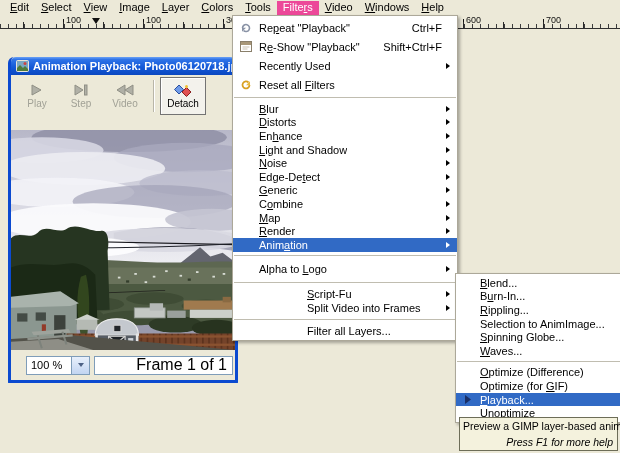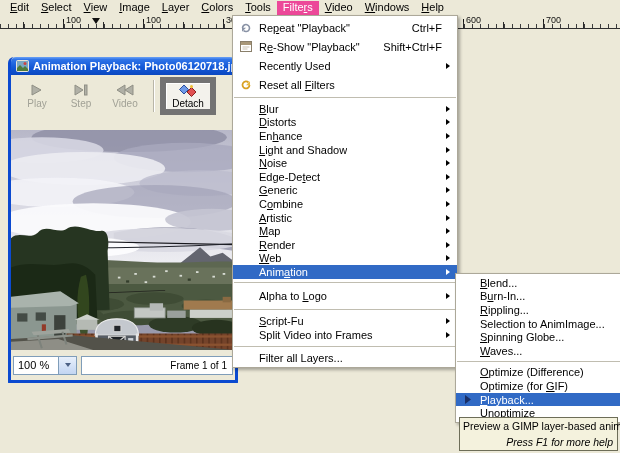--- a/index.html
+++ b/index.html
@@ -36,46 +36,46 @@
     display:flex;flex-direction:column;}
   .titlebar{height:18px;flex:0 0 18px;display:flex;align-items:center;gap:4px;
     padding:0 5px;margin:-0px -0px 0;border-radius:5px 5px 0 0;
     background:linear-gradient(180deg,#6ba1f5 0%,#2f74e8 14%,#1257d6 60%,#0a47c0 100%);
     color:#fff;font-size:11px;font-weight:bold;white-space:nowrap;overflow:hidden;}
   .toolbar{height:38px;flex:0 0 38px;display:flex;align-items:stretch;
     padding:2px 2px 15px 4px;background:#ece9d8;}
   .tool{width:44px;display:flex;flex-direction:column;align-items:center;
     justify-content:center;gap:1px;font-size:10px;color:#a1a196;cursor:default;}
   .tool .ticon{height:14px;display:flex;align-items:center;}
-  .tool.enabled{color:#000;border:6px solid #737373;background:#f3f2ec;
+  .tool.enabled{color:#000;border:1px solid #737373;background:#f3f2ec;
     box-shadow:inset 1px 1px 0 #fff;}
   .tsep{width:1px;background:#b9b6a8;margin:3px 6px;box-shadow:1px 0 0 #fff;}
   .canvas{flex:1;position:relative;overflow:hidden;background:#9a9aac;}
   .canvas svg{display:block;}
   .statusbar{height:26px;flex:0 0 26px;display:flex;align-items:center;
     gap:4px;padding:2px 2px;background:#ece9d8;}
   .zoombox{width:64px;height:19px;box-sizing:border-box;border:1px solid #7f9db9;
-    background:#fff;display:flex;align-items:center;font-size:11px;}
+    background:#fff;display:flex;align-items:center;font-size:11px;margin-left:13px;}
   .zval{flex:1;padding-left:4px;}
   .zbtn{width:17px;height:100%;display:flex;align-items:center;justify-content:center;
     background:linear-gradient(180deg,#e8f0fb,#c2d5f2);border-left:1px solid #7f9db9;}
   .zbtn i{width:0;height:0;border-left:3.5px solid transparent;
     border-right:3.5px solid transparent;border-top:4px solid #4d6185;}
   .statusfield{flex:1;height:19px;box-sizing:border-box;border:1px solid #7f9db9;
-    background:#fff;font-size:10px;display:flex;align-items:center;
+    background:#fff;font-size:16px;display:flex;align-items:center;
     justify-content:flex-end;padding:0 5px;}
   
   .menu{position:absolute;background:#fff;border:1px solid #aca899;
     box-shadow:2px 2px 3px rgba(0,0,0,.3);padding:2px 0;box-sizing:border-box;
     font-size:11px;color:#000;}
   #filtersmenu{left:232px;top:15px;width:226px;z-index:10;}
   #animmenu{left:455px;top:273px;width:185px;z-index:11;}
   .mrow{display:flex;align-items:center;height:13.6px;white-space:nowrap;cursor:default;}
   .mrow.tall{height:19px;}
-  .mrow.mid{height:14.5px;}
+  .mrow.mid{height:14.5px;padding-left:48px;}
   .mrow.active{background:#316ac5;color:#fff;}
   .mrow .ic{flex:0 0 26px;display:flex;align-items:center;justify-content:center;}
   #animmenu .mrow .ic{flex:0 0 24px;}
   .mrow .lbl{overflow:hidden;}
   .mrow .sc{margin-left:auto;padding:0 4px 0 10px;}
   .mrow .arr{flex:0 0 11px;margin-left:auto;display:flex;justify-content:flex-start;}
   .mrow .sc + .arr{margin-left:0;}
   .mrow .arr i{width:0;height:0;border-top:3.5px solid transparent;
     border-bottom:3.5px solid transparent;border-left:4px solid;}
   .msep{height:1px;border-top:1px solid #c0bdb0;margin:3px 1px;}
@@ -369,42 +369,28 @@
     </div>
     <div class="mrow">
       <span class="ic"></span>
       <span class="lbl">C<span class="mn">o</span>mbine</span>
       <span class="arr">
         <i></i>
       </span>
     </div>
     <div class="mrow">
       <span class="ic"></span>
-      <span class="lbl"><span class="mn">A</span>rtistic</span>
-      <span class="arr">
-        <i></i>
-      </span>
-    </div>
-    <div class="mrow">
-      <span class="ic"></span>
       <span class="lbl"><span class="mn">M</span>ap</span>
       <span class="arr">
         <i></i>
       </span>
     </div>
     <div class="mrow">
       <span class="ic"></span>
       <span class="lbl"><span class="mn">R</span>ender</span>
-      <span class="arr">
-        <i></i>
-      </span>
-    </div>
-    <div class="mrow">
-      <span class="ic"></span>
-      <span class="lbl"><span class="mn">W</span>eb</span>
       <span class="arr">
         <i></i>
       </span>
     </div>
     <div class="mrow active">
       <span class="ic"></span>
       <span class="lbl">Anim<span class="mn">a</span>tion</span>
       <span class="arr">
         <i></i>
       </span>

